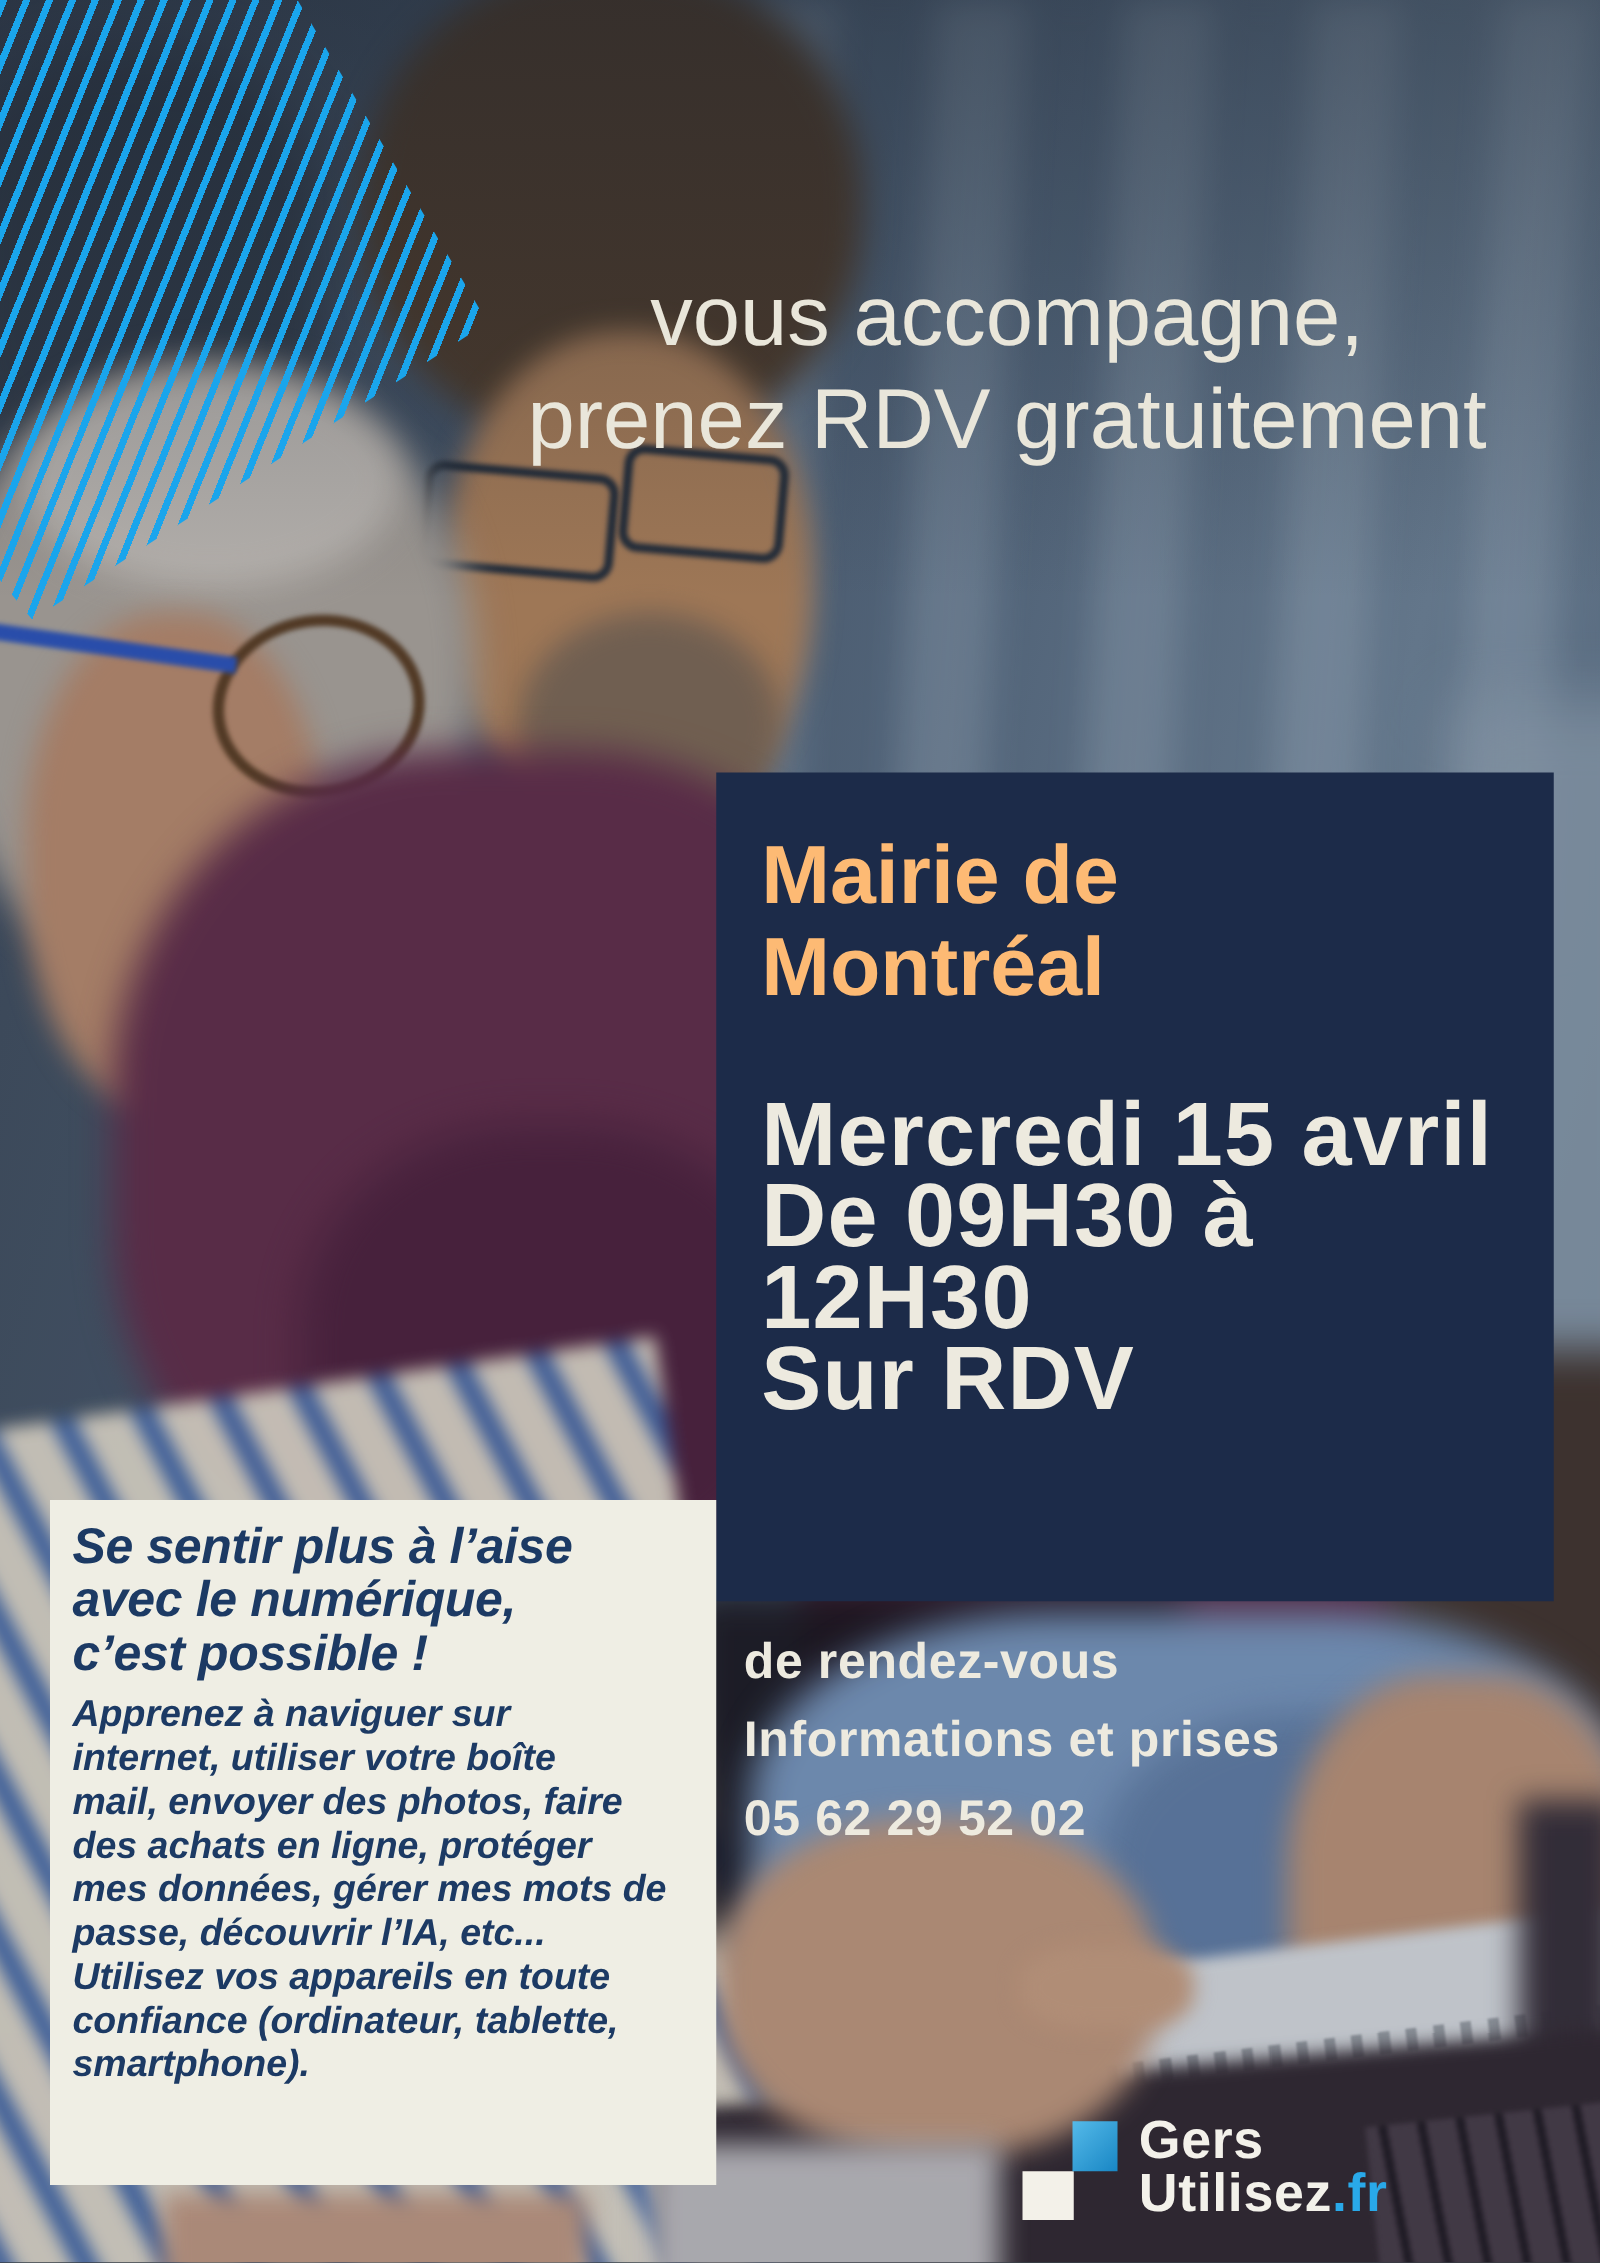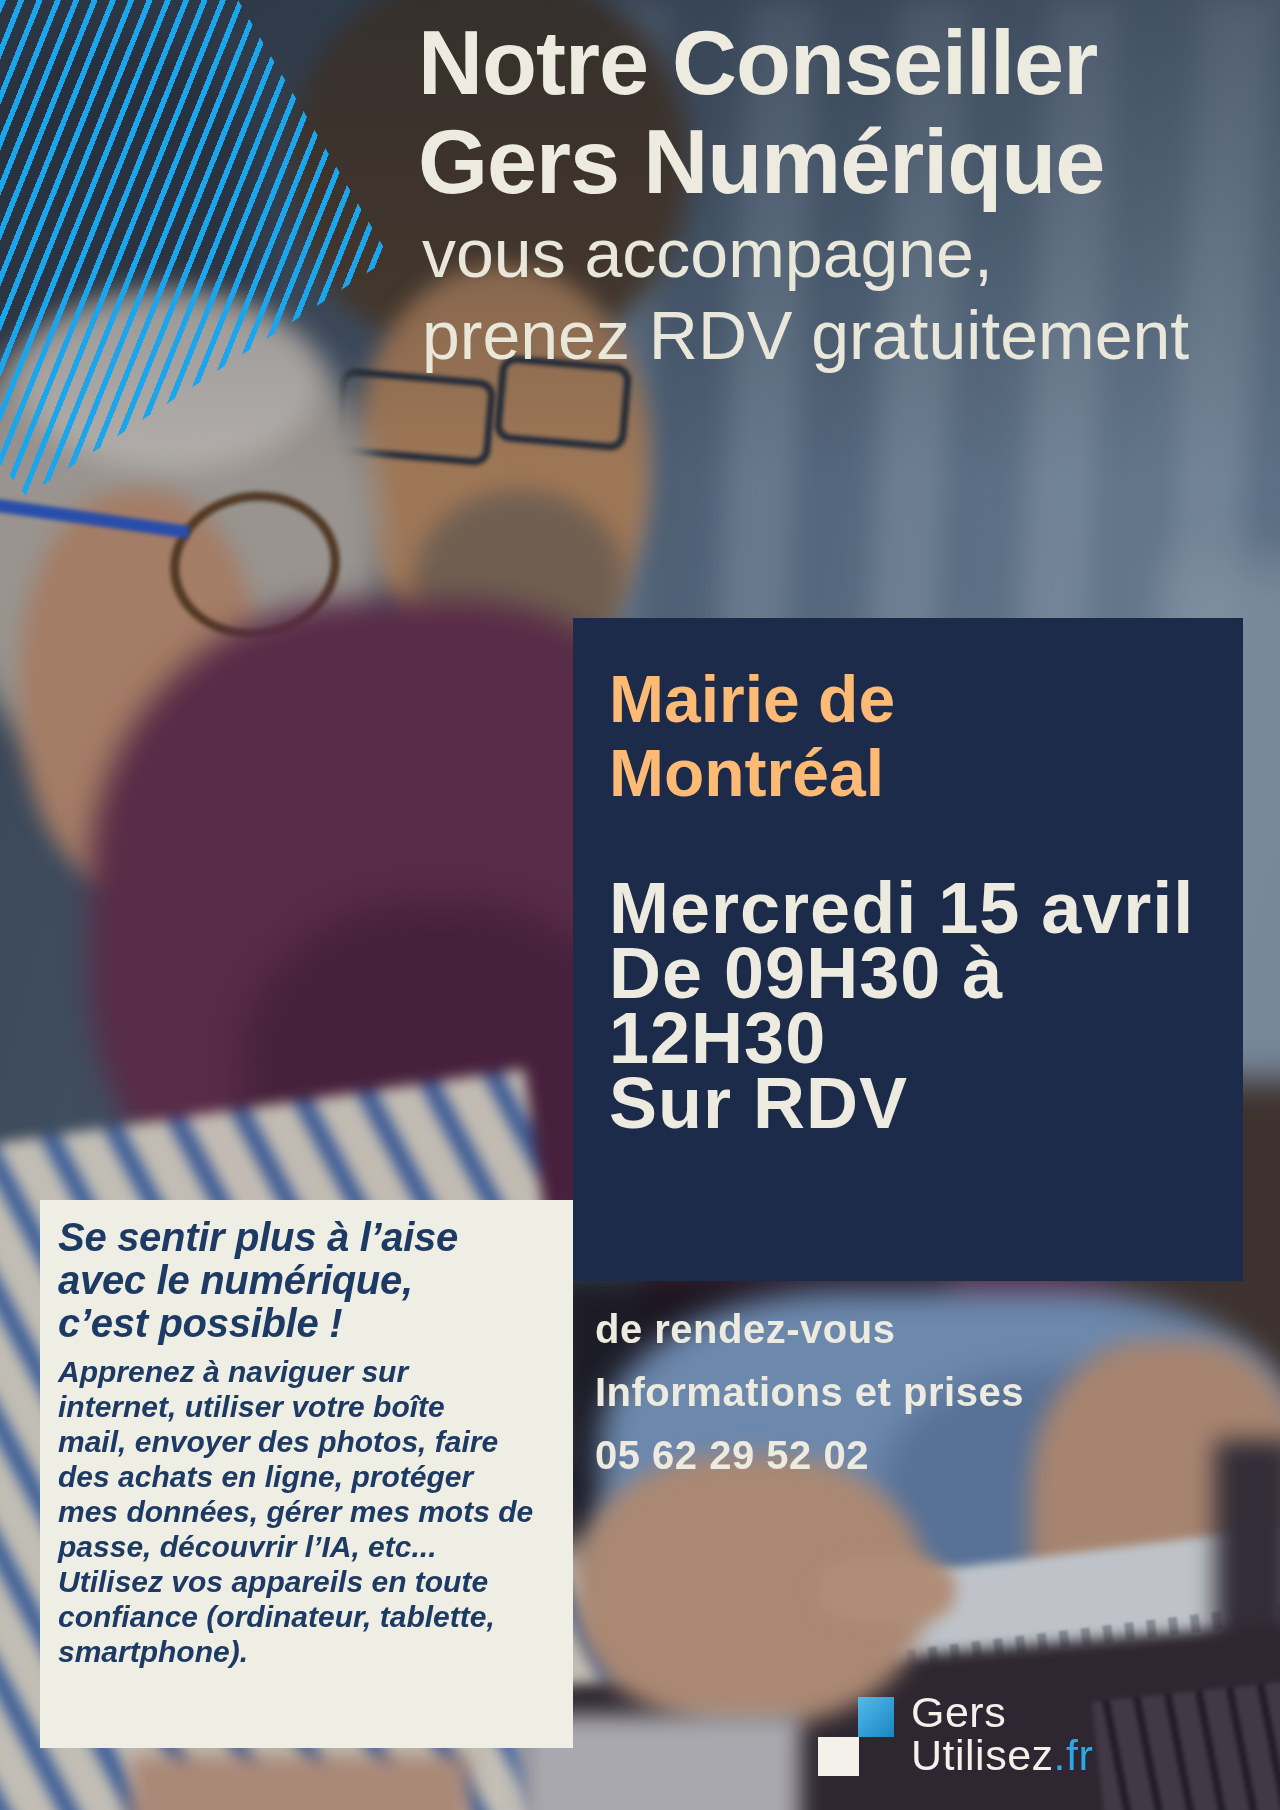--- a/index.html
+++ b/index.html
@@ -59,42 +59,42 @@
 
   
   .stripes{
     left:0; top:0; width:400px; height:500px;
     background:repeating-linear-gradient(112deg,#1AA5EC 0 5.5px,transparent 5.5px 17px);
     clip-path:polygon(0 0, 238px 0, 390px 258px, 26px 496px, 0 464px);
   }
 
   
   .title{left:418px; top:14px; color:#EDEBDF; font-weight:bold; font-size:90px; line-height:99px; letter-spacing:-1px;}
-  .subtitle{left:422px; top:212px; color:#E9E6DA; font-weight:normal; font-size:68px; line-height:82px;}
+  .subtitle{left:422px; top:212px; color:#E9E6DA; font-weight:normal; font-size:68px; line-height:82px;text-align:center;}
 
   .event-card{
     left:573px; top:618px; width:670px; height:663px;
     background:#1C2B49; box-sizing:border-box; padding:44px 20px 0 36px;
   }
   .event-location{color:#fdba74; font-weight:bold; font-size:66px; line-height:74px;}
   .event-schedule{margin-top:66px; color:#EDEADF; font-weight:bold; font-size:72px; line-height:65px; letter-spacing:1px;}
 
   .contact{left:595px; top:1298px; color:#EDEADF; font-weight:bold; font-size:40px; line-height:63px; letter-spacing:.5px;}
 
   .info-box{
     left:40px; top:1200px; width:533px; height:548px;
     background:#EFEEE4; box-sizing:border-box; padding:16px 22px 0 18px;font-style:italic;
   }
   .info-heading{color:#1C3A64; font-weight:bold; font-size:40px; line-height:43px; letter-spacing:-.3px;}
   .info-body{margin-top:9px; color:#1C3A64; font-weight:bold; font-size:30px; line-height:35px;}
 
   
   .logo-sq-white{left:818px; top:1737px; width:41px; height:39px; background:#F3F1E9;}
   .logo-sq-blue{left:858px; top:1697px; width:36px; height:40px; background:linear-gradient(135deg,#55BAE9,#1886C4);}
-  .logo-text{left:911px; top:1691px; color:#F3F1EA; font-weight:normal; font-size:43px; line-height:43px; letter-spacing:.5px;}
+  .logo-text{left:911px; top:1691px; color:#F3F1EA; font-weight:bold; font-size:43px; line-height:43px; letter-spacing:.5px;}
   .logo-fr{color:#29A9E9;}
 </style>
 </head>
 <body>
 
 <div class="poster">
 
   <div class="photo">
     <div class="ph ph-base"></div>
     <div class="ph ph-panels"></div>
@@ -127,24 +127,20 @@
     <div class="ph ph-point-hand"></div>
     <div class="ph ph-finger"></div>
     <div class="ph ph-table"></div>
     <div class="ph ph-hand-bl"></div>
     <div class="ph ph-overlay"></div>
     <div class="ph ph-topshade"></div>
   </div>
 
   <div class="abs stripes"></div>
 
-  <div class="abs title">
-    <div>Notre Conseiller</div>
-    <div>Gers Numérique</div>
-  </div>
   <div class="abs subtitle prelines">vous accompagne,
 prenez RDV gratuitement</div>
 
   <div class="abs event-card">
     <div class="event-location prelines">Mairie de
 Montréal</div>
     <div class="event-schedule prelines">Mercredi 15 avril
 De 09H30 à 12H30
 Sur RDV</div>
   </div>

